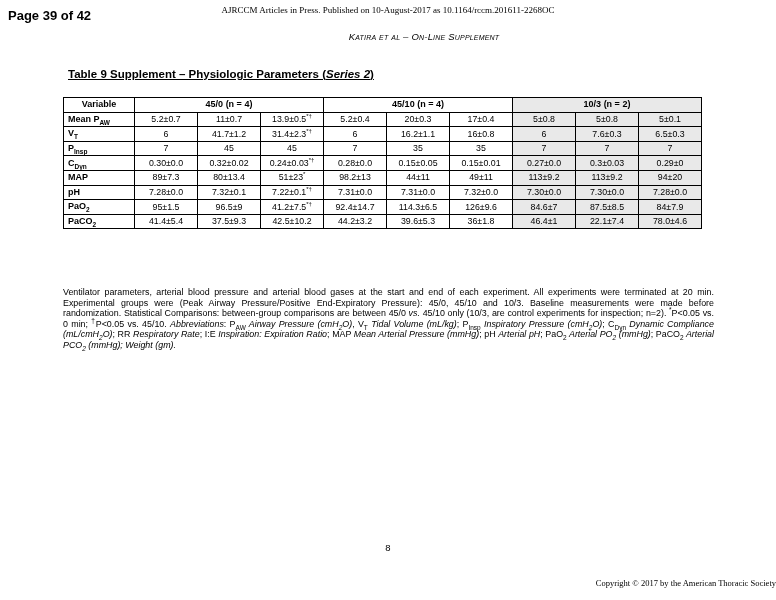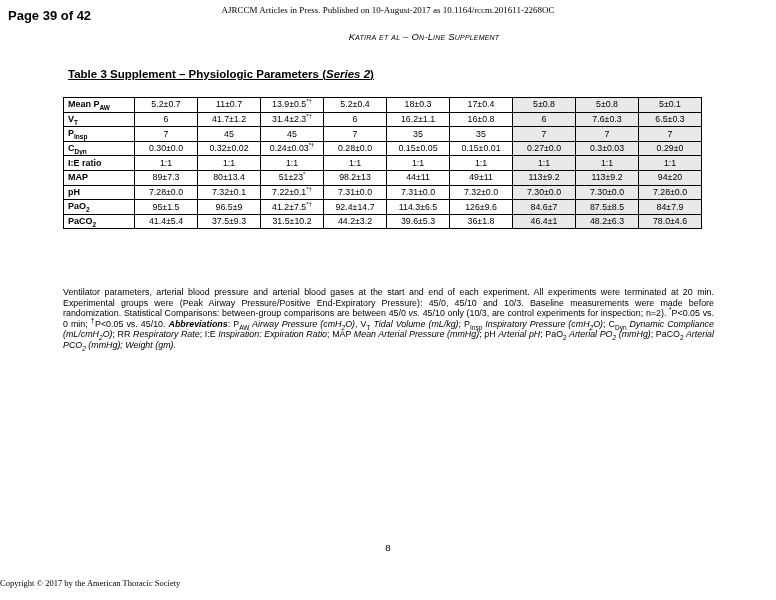--- a/index.html
+++ b/index.html
@@ -28,61 +28,67 @@
   #params-table thead th{font-weight:bold;font-size:9px;}
   #params-table tbody th{text-align:left;padding-left:4px;font-weight:bold;font-size:9px;}
   #params-table sub{font-size:6.5px;line-height:0;}
   .cell-sup{font-size:6px;vertical-align:super;line-height:0;}
   .shade{background:var(--shade-light,#e9e9e9);}
   .blank{background:var(--shade-dark,#a6a6a6);}
 
   #footnote{position:absolute;left:63px;top:287px;width:651px;margin:0;
     font-size:8.9px;line-height:1.18;text-align:justify;}
   #footnote i{font-style:italic;}
-  #footnote .bi{font-weight:bold;font-style:italic;}
+  #footnote .bi{font-weight:normal;font-style:italic;}
   #footnote sub{font-size:6.5px;line-height:0;}
   #footnote sub.isub{font-style:italic;}
   #footnote sup{font-size:6.5px;line-height:0;}
 
   .page-number{position:absolute;top:542px;left:0;width:100%;text-align:center;font-size:9.5px;}
-  .copyright{position:absolute;top:578px;left:0;width:100%;text-align:left;
+  .copyright{position:absolute;top:578px;left:0;width:100%;text-align:right;
     font-size:8.5px;font-family:"Liberation Serif", serif;}
 </style>
 </head>
 <body>
 
 <div class="page-label">Page 39 of 42</div>
 <div class="journal-header">AJRCCM Articles in Press. Published on 10-August-2017 as 10.1164/rccm.201611-2268OC</div>
 <div class="running-head">Katira et al – On-Line Supplement</div>
 
-<div class="table-title"><span>Table 3 Supplement – Physiologic Parameters (</span><i>Series 2</i><span>)</span></div>
+<div class="table-title"><span>Table 9 Supplement – Physiologic Parameters (</span><i>Series 2</i><span>)</span></div>
 
 <table id="params-table">
     <colgroup>
       <col style="width: 71px;">
       <col style="width: 63px;">
       <col style="width: 63px;">
       <col style="width: 63px;">
       <col style="width: 63px;">
       <col style="width: 63px;">
       <col style="width: 63px;">
       <col style="width: 63px;">
       <col style="width: 63px;">
       <col style="width: 63px;">
     </colgroup>
     <thead>
+      <tr>
+        <th>Variable</th>
+        <th colspan="3">45/0 (n = 4)</th>
+        <th colspan="3">45/10 (n = 4)</th>
+        <th colspan="3" class="shade">10/3 (n = 2)</th>
+      </tr>
     </thead>
     <tbody>
       <tr>
         <th>Mean P<sub>AW</sub></th>
         <td>5.2±0.7</td>
         <td>11±0.7</td>
         <td>13.9±0.5<span class="cell-sup">*†</span></td>
         <td>5.2±0.4</td>
-        <td>18±0.3</td>
+        <td>20±0.3</td>
         <td>17±0.4</td>
         <td class="shade">5±0.8</td>
         <td class="shade">5±0.8</td>
         <td class="shade">5±0.1</td>
       </tr>
       <tr>
         <th>V<sub>T</sub></th>
         <td>6</td>
         <td>41.7±1.2</td>
         <td>31.4±2.3<span class="cell-sup">*†</span></td>
@@ -111,32 +117,20 @@
         <td>0.32±0.02</td>
         <td>0.24±0.03<span class="cell-sup">*†</span></td>
         <td>0.28±0.0</td>
         <td>0.15±0.05</td>
         <td>0.15±0.01</td>
         <td class="shade">0.27±0.0</td>
         <td class="shade">0.3±0.03</td>
         <td class="shade">0.29±0</td>
       </tr>
       <tr>
-        <th>I:E ratio</th>
-        <td>1:1</td>
-        <td>1:1</td>
-        <td>1:1</td>
-        <td>1:1</td>
-        <td>1:1</td>
-        <td>1:1</td>
-        <td class="shade">1:1</td>
-        <td class="shade">1:1</td>
-        <td class="shade">1:1</td>
-      </tr>
-      <tr>
         <th>MAP</th>
         <td>89±7.3</td>
         <td>80±13.4</td>
         <td>51±23<span class="cell-sup">*</span></td>
         <td>98.2±13</td>
         <td>44±11</td>
         <td>49±11</td>
         <td class="shade">113±9.2</td>
         <td class="shade">113±9.2</td>
         <td class="shade">94±20</td>
@@ -162,26 +156,26 @@
         <td>114.3±6.5</td>
         <td>126±9.6</td>
         <td class="shade">84.6±7</td>
         <td class="shade">87.5±8.5</td>
         <td class="shade">84±7.9</td>
       </tr>
       <tr>
         <th>PaCO<sub>2</sub></th>
         <td>41.4±5.4</td>
         <td>37.5±9.3</td>
-        <td>31.5±10.2</td>
+        <td>42.5±10.2</td>
         <td>44.2±3.2</td>
         <td>39.6±5.3</td>
         <td>36±1.8</td>
         <td class="shade">46.4±1</td>
-        <td class="shade">48.2±6.3</td>
+        <td class="shade">22.1±7.4</td>
         <td class="shade">78.0±4.6</td>
       </tr>
     </tbody>
   </table>
 
 <p id="footnote"><span>Ventilator parameters, arterial blood pressure and arterial blood gases at the start and end of each experiment. All experiments were terminated at 20 min. Experimental groups were (Peak Airway Pressure/Positive End-Expiratory Pressure): 45/0, 45/10 and 10/3. Baseline measurements were made before randomization. Statistical Comparisons: between-group comparisons are between 45/0 </span><i>vs.</i><span> 45/10 only (10/3, are control experiments for inspection; n=2). </span><sup>*</sup><span>P&lt;0.05 vs. 0 min; </span><sup>†</sup><span>P&lt;0.05 vs. 45/10. </span><span class="bi">Abbreviations</span><span>: P</span><sub>AW</sub><i> Airway Pressure (cmH</i><sub class="isub">2</sub><i>O)</i><span>, V</span><sub>T</sub><i> Tidal Volume (mL/kg)</i><span>; P</span><sub>Insp</sub><i> Inspiratory Pressure (cmH</i><sub class="isub">2</sub><i>O)</i><span>; C</span><sub>Dyn</sub><i> Dynamic Compliance (mL/cmH</i><sub class="isub">2</sub><i>O)</i><span>; RR </span><i>Respiratory Rate</i><span>; I:E </span><i>Inspiration: Expiration Ratio</i><span>; MAP </span><i>Mean Arterial Pressure (mmHg)</i><span>; pH </span><i>Arterial pH</i><span>; PaO</span><sub>2</sub><i> Arterial PO</i><sub class="isub">2</sub><i> (mmHg)</i><span>; PaCO</span><sub>2</sub><i> Arterial PCO</i><sub class="isub">2</sub><i> (mmHg); </i><i>Weight (gm).</i></p>
 
 <div class="page-number">8</div>
 <div class="copyright">Copyright © 2017 by the American Thoracic Society</div>
 

